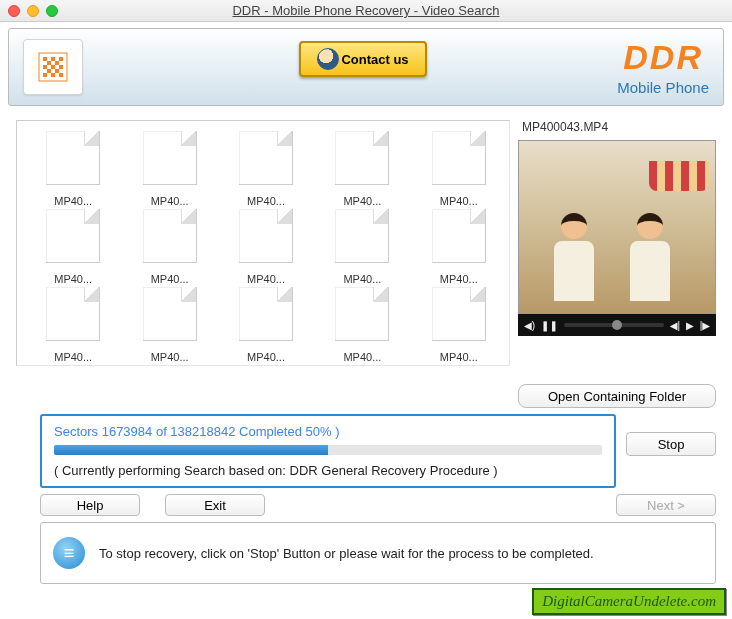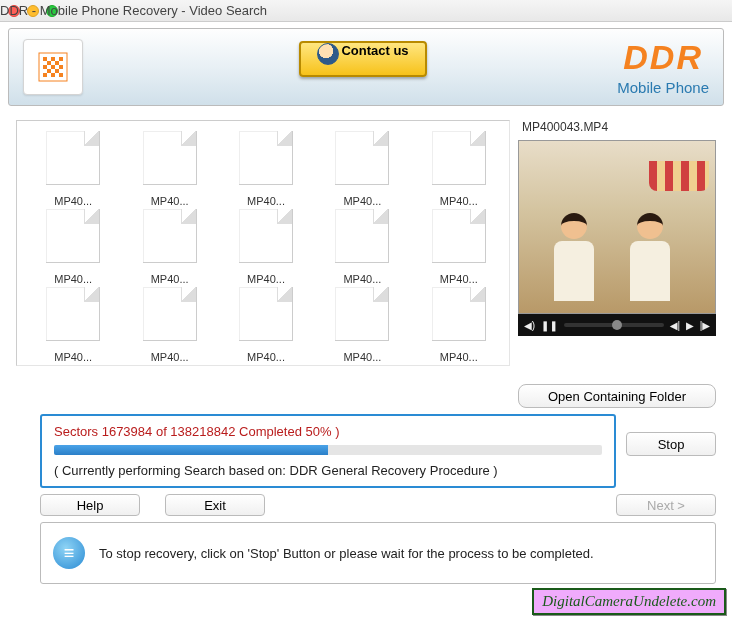--- a/index.html
+++ b/index.html
@@ -3,25 +3,25 @@
 <meta charset="utf-8">
 <style>
 * { box-sizing: border-box; margin: 0; padding: 0; }
 body { font-family: -apple-system, Helvetica, Arial, sans-serif; font-size: 13px; background: #fff; width: 732px; height: 619px; overflow: hidden; position: relative; }
 .titlebar { height: 22px; background: linear-gradient(#f5f5f5,#e8e8e8); border-bottom: 1px solid #ccc; display: flex; align-items: center; padding: 0 8px; position: relative; }
 .traffic { display: flex; gap: 7px; }
 .tl { width: 12px; height: 12px; border-radius: 50%; }
 .tl.red { background: #ff5f57; border: 1px solid #e0443e; }
 .tl.yellow { background: #ffbd2e; border: 1px solid #dea123; }
 .tl.green { background: #28c940; border: 1px solid #1aab29; }
-.title { position: absolute; left: 0; right: 0; text-align: left; font-size: 13px; color: #444; }
+.title { position: absolute; left: 0; right: 0; text-align: center; font-size: 13px; color: #444; text-decoration: underline; }
 .header { height: 78px; background: linear-gradient(#fefefe,#e8f0f5,#d0e0ea); border: 1px solid #bbb; margin: 6px 8px 0 8px; border-radius: 3px; display: flex; align-items: center; padding: 0 14px; position: relative; }
 .logo-box { width: 60px; height: 56px; background: #fff; border: 1px solid #d4d4d4; border-radius: 4px; display: flex; align-items: center; justify-content: center; box-shadow: 0 1px 2px rgba(0,0,0,.1); }
 .logo-box svg { width: 40px; height: 40px; }
-.contact-btn { position: absolute; left: 290px; top: 12px; width: 128px; height: 36px; background: linear-gradient(#ffe680,#f7c21a); border: 2px solid #b88a00; border-radius: 4px; display: flex; align-items: flex-start; justify-content: center; gap: 2px; font-weight: bold; font-size: 13px; box-shadow: 0 2px 3px rgba(0,0,0,.3); cursor: pointer; }
+.contact-btn { position: absolute; left: 290px; top: 12px; width: 128px; height: 36px; background: linear-gradient(#ffe680,#f7c21a); border: 2px solid #b88a00; border-radius: 4px; display: flex; align-items: center; justify-content: center; gap: 2px; font-weight: bold; font-size: 13px; box-shadow: 0 2px 3px rgba(0,0,0,.3); cursor: pointer; }
 .contact-btn .pp { width: 22px; height: 22px; background: radial-gradient(circle at 40% 35%, #ffe0b3 40%, #2e5a8a 41%); border-radius: 50%; border: 1px solid #2e5a8a; }
 .brand { margin-left: auto; text-align: center; }
 .brand-main { font-size: 34px; font-weight: bold; font-style: italic; color: #f58220; letter-spacing: 2px; }
 .brand-sub { font-size: 15px; color: #2a7ab0; font-weight: 500; margin-top: 2px; }
 .content { padding: 14px 16px 0 16px; display: flex; gap: 8px; }
 .file-grid-wrap { flex: 1; border-top: 1px solid #ccc; border-left: 1px solid #ccc; border-right: 1px solid #e5e5e5; border-bottom: 1px solid #e5e5e5; padding: 10px 4px 2px 10px; background: #fff; }
 .file-grid { display: grid; grid-template-columns: repeat(5, 1fr); gap: 2px 4px; }
 .file-item { display: flex; flex-direction: column; align-items: center; }
 .file-icon { width: 54px; height: 54px; position: relative; background: #fff; border: 1px solid #ccc; border-left: none; border-top: none; box-shadow: inset 1px 1px 0 #eee; }
 .file-icon::before { content: ""; position: absolute; top: 0; right: 0; width: 14px; height: 14px; background: linear-gradient(135deg, #fff 48%, #ddd 50%); border-left: 1px solid #ddd; border-bottom: 1px solid #ddd; }
@@ -36,34 +36,34 @@
 .person .head { width: 26px; height: 26px; background: #f0c090; border-radius: 50%; margin: 0 auto; border-top: 8px solid #2a1a10; }
 .person .body { width: 40px; height: 60px; background: #f5efe0; margin: 2px auto 0; border-radius: 8px 8px 0 0; }
 .awning { position: absolute; top: 20px; right: 6px; width: 60px; height: 30px; background: repeating-linear-gradient(90deg,#d04040 0 8px,#f0d090 8px 16px); border-radius: 0 0 8px 8px; }
 .player-bar { height: 22px; background: #111; display: flex; align-items: center; padding: 0 6px; gap: 6px; color: #ccc; font-size: 10px; }
 .pb-btn { color: #eee; cursor: pointer; }
 .pb-track { flex: 1; height: 4px; background: #333; position: relative; border-radius: 2px; }
 .pb-track::after { content: ""; position: absolute; left: 48%; top: -3px; width: 10px; height: 10px; background: #888; border-radius: 50%; }
 .open-folder { margin: 18px 16px 0 0; float: right; width: 198px; height: 24px; border: 1px solid #bbb; border-radius: 8px; background: linear-gradient(#fff,#f0f0f0); font-size: 13px; cursor: pointer; }
 .row2 { clear: both; display: flex; align-items: flex-start; padding: 6px 16px 0 40px; gap: 10px; }
 .progress-box { flex: 1; border: 2px solid #2a8bd4; border-radius: 3px; padding: 8px 12px; background: #fff; }
-.prog-text { font-size: 13px; color: #b91c1c; margin-bottom: 6px; }
+.prog-text { font-size: 13px; color: #3b82f6; margin-bottom: 6px; }
 .prog-bar { height: 10px; background: #e5e5e5; border-radius: 2px; overflow: hidden; margin-bottom: 8px; }
 .prog-fill { height: 100%; width: 50%; background: linear-gradient(#4aa3e8,#2a7fc8); }
 .prog-sub { font-size: 13px; color: #222; }
 .stop-btn { width: 90px; height: 24px; margin-top: 18px; border: 1px solid #bbb; border-radius: 4px; background: linear-gradient(#fff,#f0f0f0); font-size: 13px; cursor: pointer; }
 .bottom-btns { display: flex; padding: 6px 16px 0 40px; gap: 25px; }
 .btn-sm { width: 100px; height: 22px; border: 1px solid #bbb; border-radius: 4px; background: linear-gradient(#fff,#f0f0f0); font-size: 13px; cursor: pointer; }
 .spacer { flex: 1; }
 .btn-sm.dis { color: #aaa; }
 .info-box { margin: 6px 16px 0 40px; border: 1px solid #bbb; border-radius: 3px; padding: 14px 12px; display: flex; align-items: center; gap: 14px; }
 .info-icon { width: 32px; height: 32px; border-radius: 50%; background: radial-gradient(circle at 40% 35%, #8fd4f5, #2a8bd4); display: flex; align-items: center; justify-content: center; }
 .info-icon span { color: #fff; font-size: 18px; font-weight: bold; }
 .info-text { font-size: 13px; color: #222; }
-.watermark { position: absolute; bottom: 4px; right: 6px; border: 2px solid #1a5a1a; background: #f0abfc; padding: 3px 8px; font-family: Georgia, serif; font-style: italic; font-size: 15px; color: #1a5a1a; box-shadow: 1px 1px 0 #888; }
+.watermark { position: absolute; bottom: 4px; right: 6px; border: 2px solid #1a5a1a; background: #84cc16; padding: 3px 8px; font-family: Georgia, serif; font-style: italic; font-size: 15px; color: #1a5a1a; box-shadow: 1px 1px 0 #888; }
 </style>
 </head>
 <body>
 
 <div class="titlebar">
   <div class="traffic">
     <div class="tl red"></div>
     <div class="tl yellow"></div>
     <div class="tl green"></div>
   </div>

